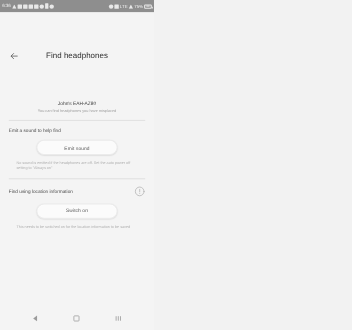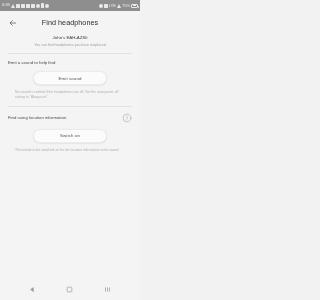--- a/index.html
+++ b/index.html
@@ -2,21 +2,21 @@
 <html><head>
 <meta charset="utf-8">
 <style>
   * { margin:0; padding:0; box-sizing:border-box; }
   html, body {
     width:140px; height:300px;
     background:#f2f2f2;
     font-family:"Liberation Sans", sans-serif;
     overflow:hidden;
   }
-  .phone { width:140px; height:300px; position:relative; background:#f4f4f4; display:flex; flex-direction:column; }
+  .phone { width:140px; height:300px; position:relative; background:#f4f4f4; display:flex; flex-direction:column;gap:28px; }
 
   
   .statusbar {
     height:11px; background:#8e8e8e; color:#f0f0f0;
     display:flex; align-items:center; justify-content:space-between;
     padding:0 2px; font-size:4px; line-height:1; flex:none;
   }
   .sb-left, .sb-right { display:flex; align-items:center; gap:1px; }
   .sb-clock { font-size:4.2px; letter-spacing:-0.1px; }
   .sb-ico {

